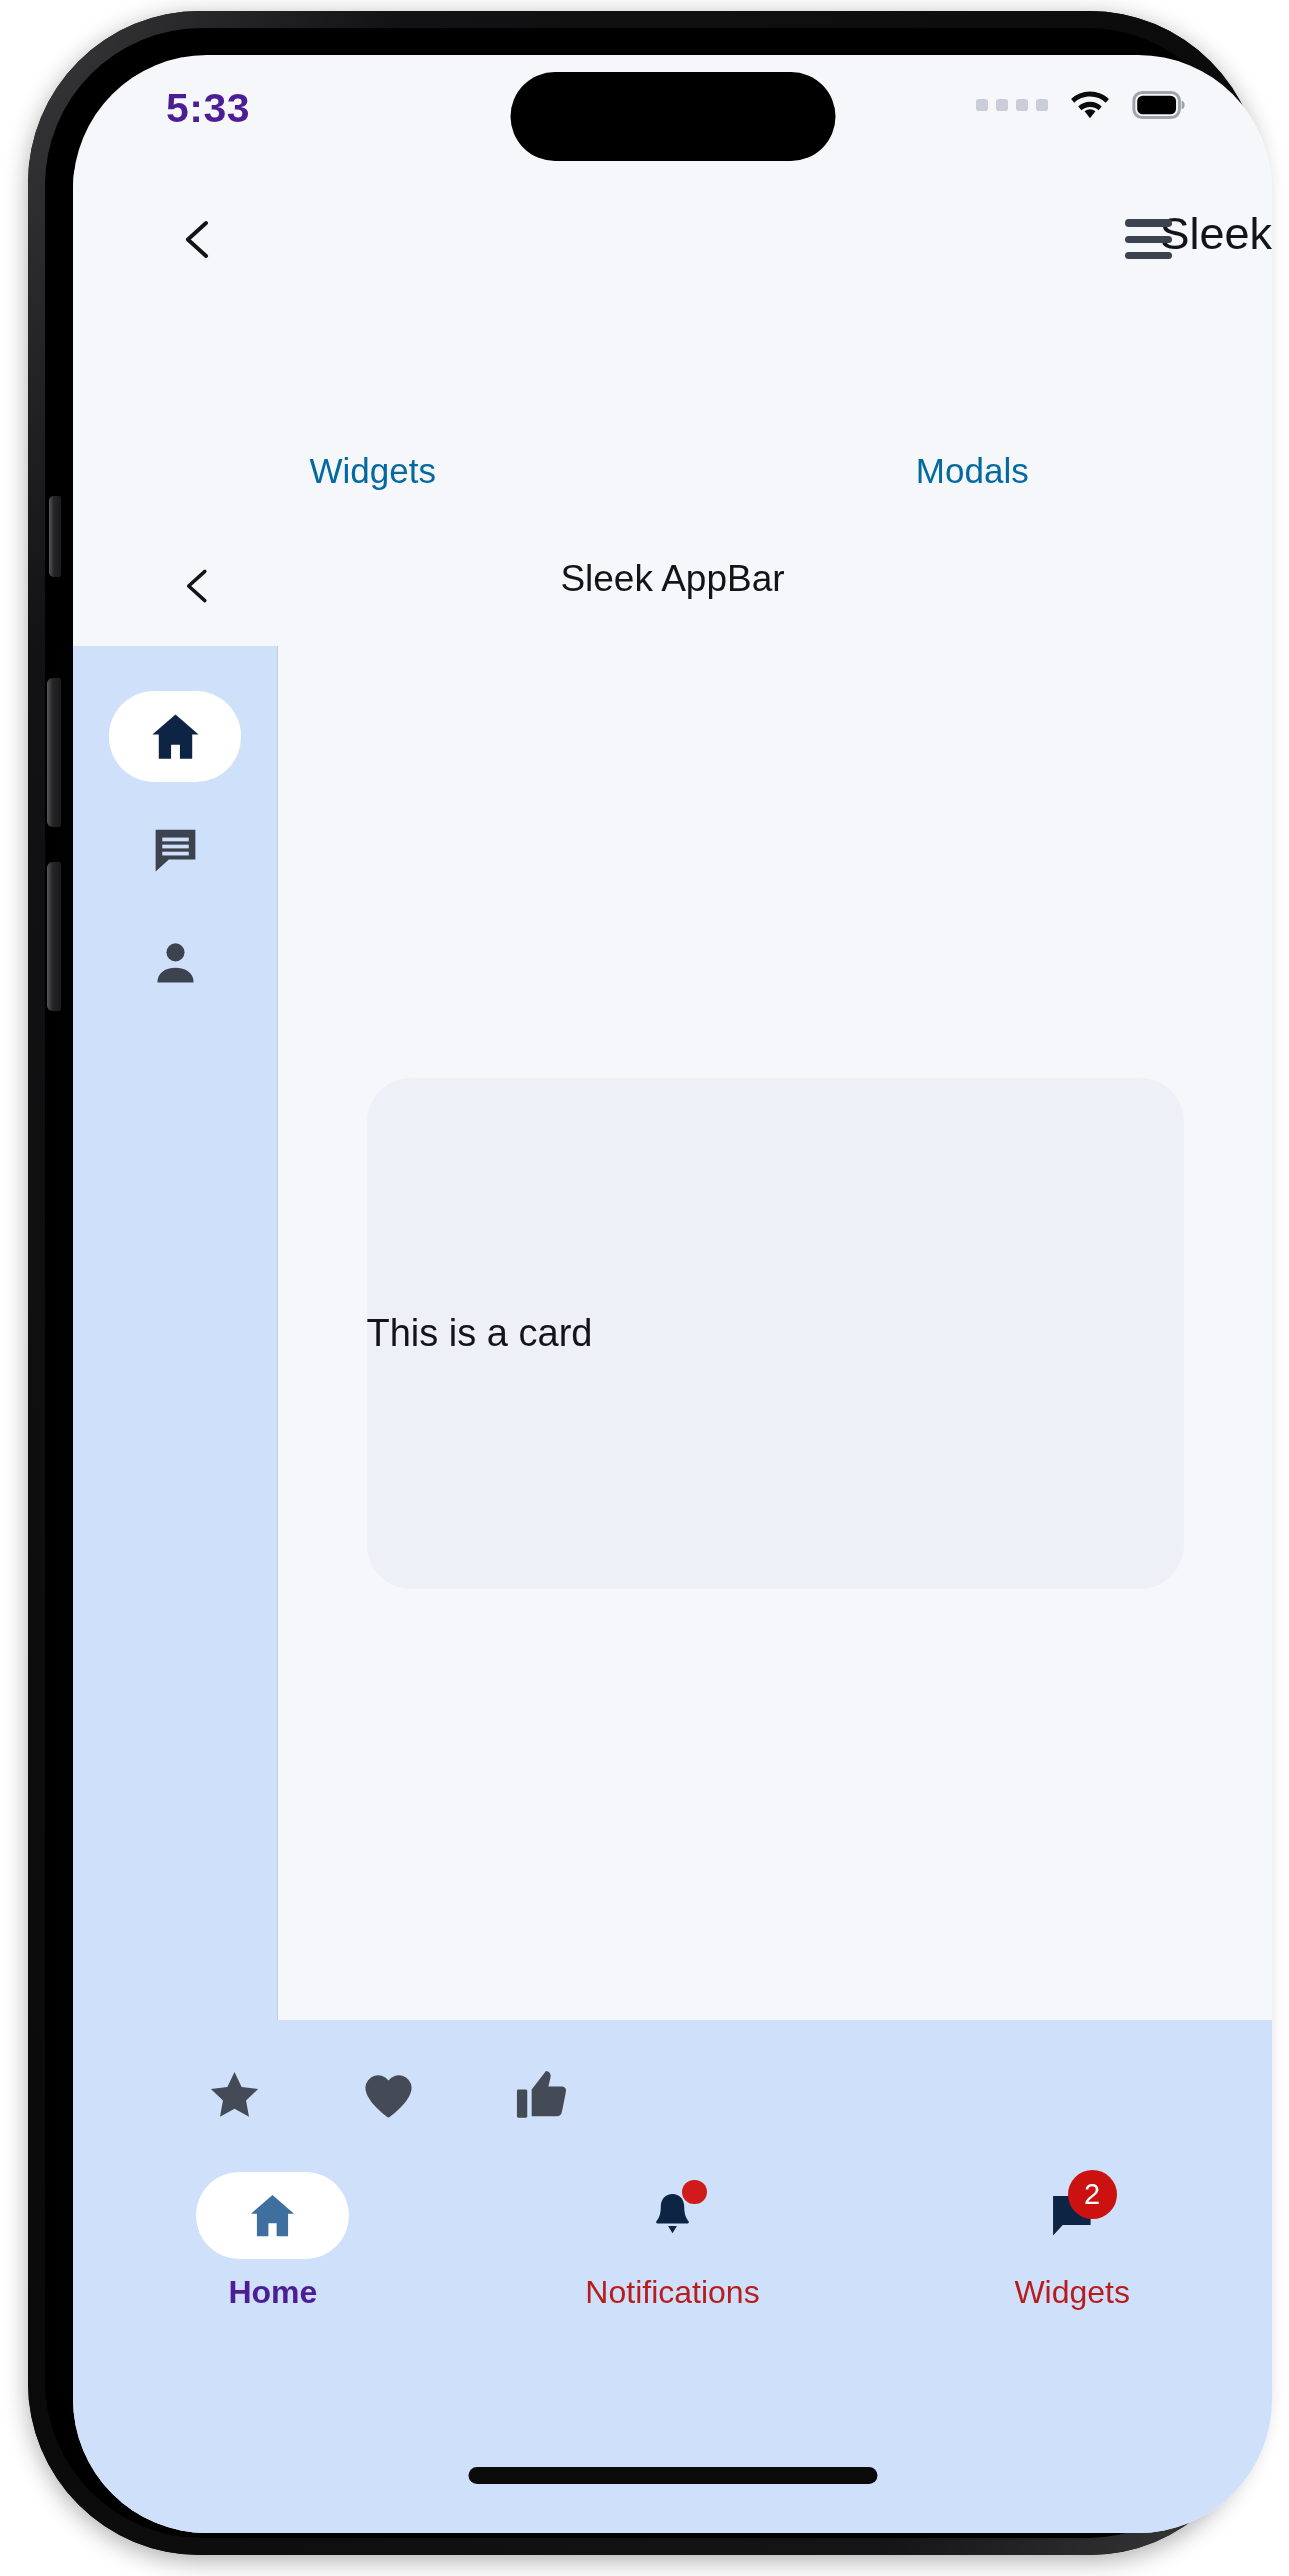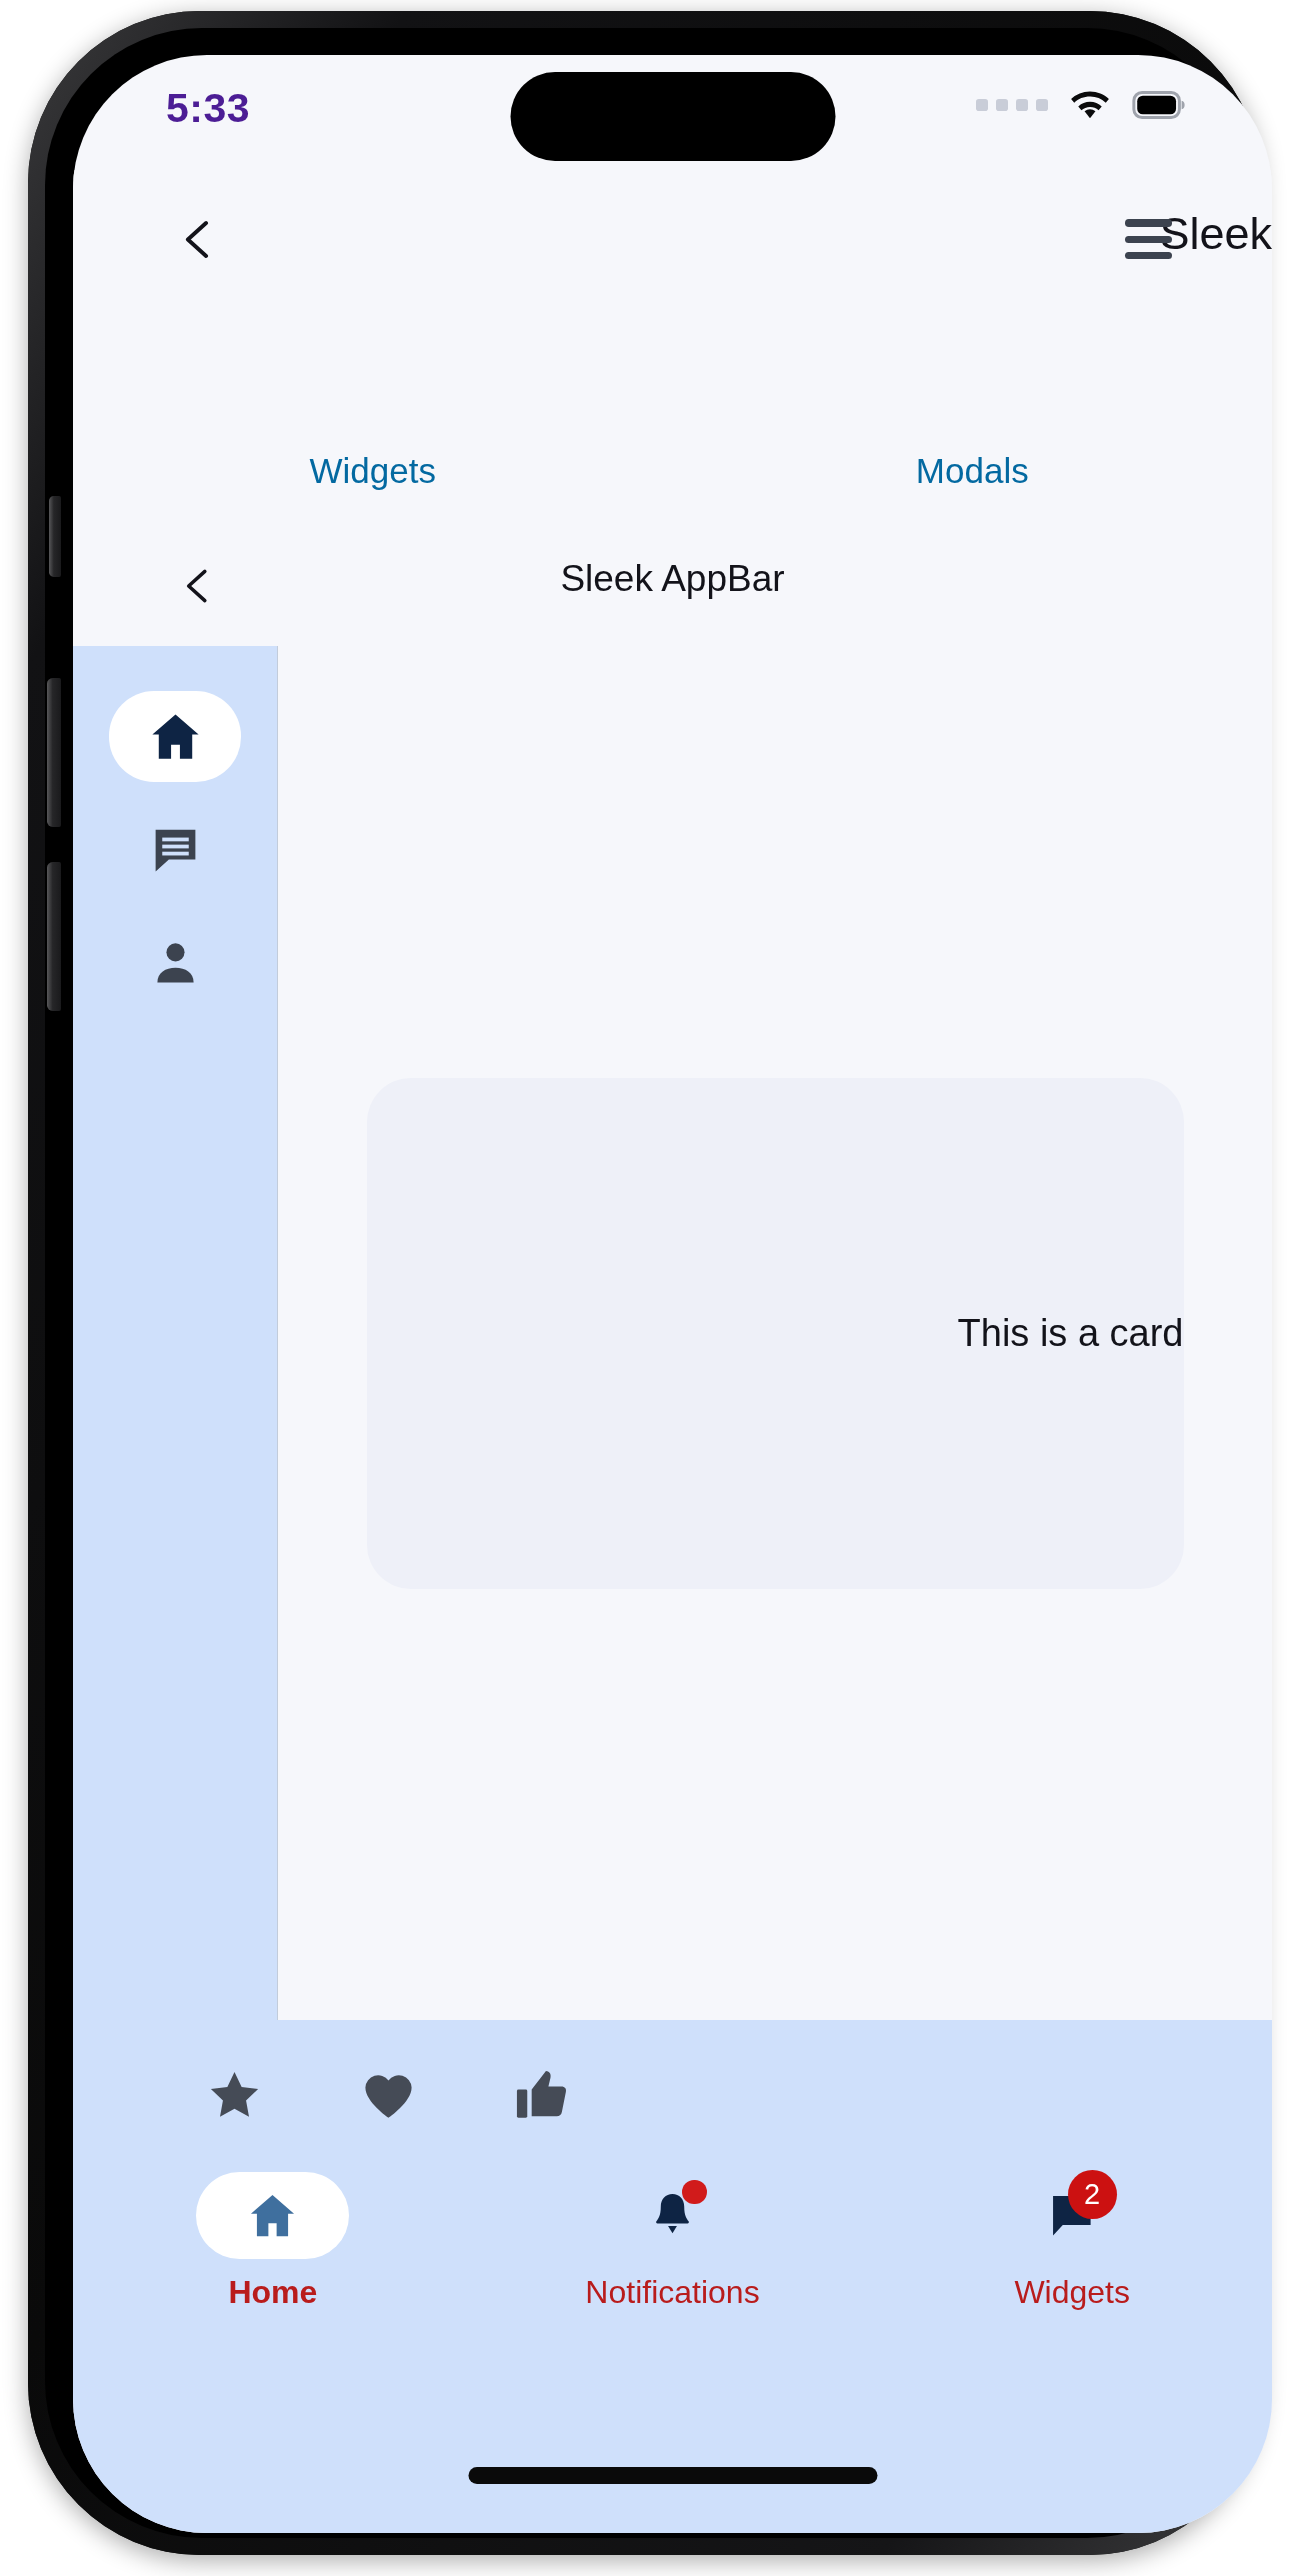--- a/index.html
+++ b/index.html
@@ -243,21 +243,21 @@
     align-items: center;
     justify-content: center;
   }
   #demo-card {
     width: 817px;
     height: 511px;
     background: #eef0f8;
     border-radius: 44px;
     display: flex;
     align-items: center;
-    justify-content: flex-end;
+    justify-content: flex-start;
     font-size: 38px;
     color: #13131a;
   }
 
   
   #action-row {
     position: absolute;
     left: 0;
     top: 1485px;
     width: 100%;
@@ -293,21 +293,21 @@
     align-items: center;
     justify-content: center;
     position: relative;
   }
   .bnav-pill.selected { background: #ffffff; }
   .bnav-label {
     margin-top: 15px;
     font-size: 32px;
     color: #b91c1c;
   }
-  .bnav-label.selected { color: #b91c1c; font-weight: 700; }
+  .bnav-label.selected { color: #4c1d95; font-weight: 700; }
   .badge-dot {
     position: absolute;
     width: 24.6px; height: 24.6px;
     border-radius: 50%;
     background: #d11b1b;
     top: 7.6px;
     right: 42px;
   }
   .badge-count {
     position: absolute;

